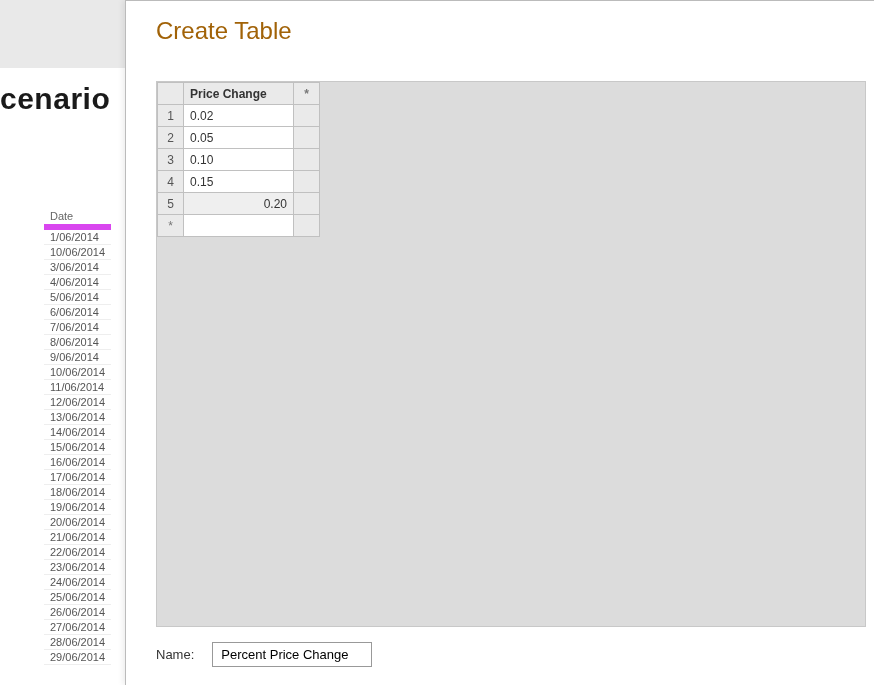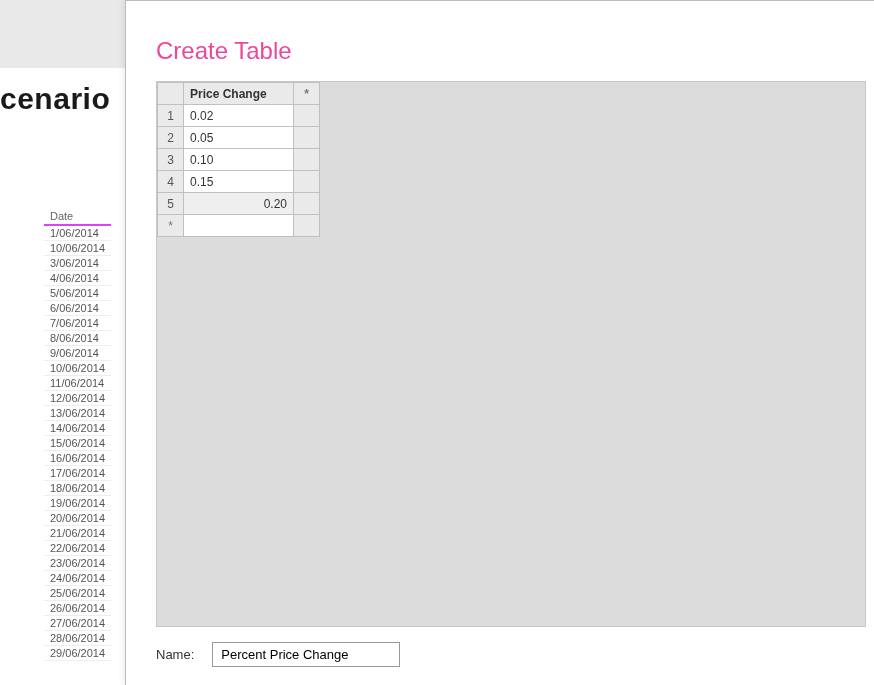--- a/index.html
+++ b/index.html
@@ -30,45 +30,45 @@
     .bg-date-table {
       position: absolute;
       top: 208px;
       left: 44px;
       font-size: 11px;
       color: #555;
     }
     .bg-date-header {
       padding: 2px 6px;
       color: #666;
-      border-bottom: 2px solid #d946ef;
+      border-bottom: 6px solid #d946ef;
     }
     .bg-date-cell {
       padding: 1px 6px;
       border-bottom: 1px solid #eee;
       white-space: nowrap;
     }
     .dialog {
       position: absolute;
       top: 0;
       left: 125px;
       right: 0;
       bottom: 0;
       background: #fff;
       border-left: 1px solid #bbb;
       border-top: 1px solid #bbb;
       box-shadow: -2px 0 6px rgba(0,0,0,0.08);
     }
     .dialog-title {
       position: absolute;
-      top: 36px;
+      top: 16px;
       left: 30px;
       font-size: 24px;
       font-weight: 300;
-      color: #ec4899;
+      color: #a16207;
     }
     .editor-area {
       position: absolute;
       top: 80px;
       left: 30px;
       right: 8px;
       bottom: 58px;
       background: #dcdcdc;
       border: 1px solid #c8c8c8;
     }
@@ -108,21 +108,21 @@
       bottom: 18px;
       display: flex;
       align-items: center;
       gap: 18px;
     }
     .name-label { font-size: 13px; color: #333; }
     .name-input {
       font-family: inherit;
       font-size: 13px;
       padding: 4px 8px;
-      width: 188px;
+      width: 160px;
       border: 1px solid #999;
       outline: none;
     }
   </style>
 </head>
 <body>
 
 <div class="bg-top-band"></div>
 <div class="bg-heading">cenario</div>
 

